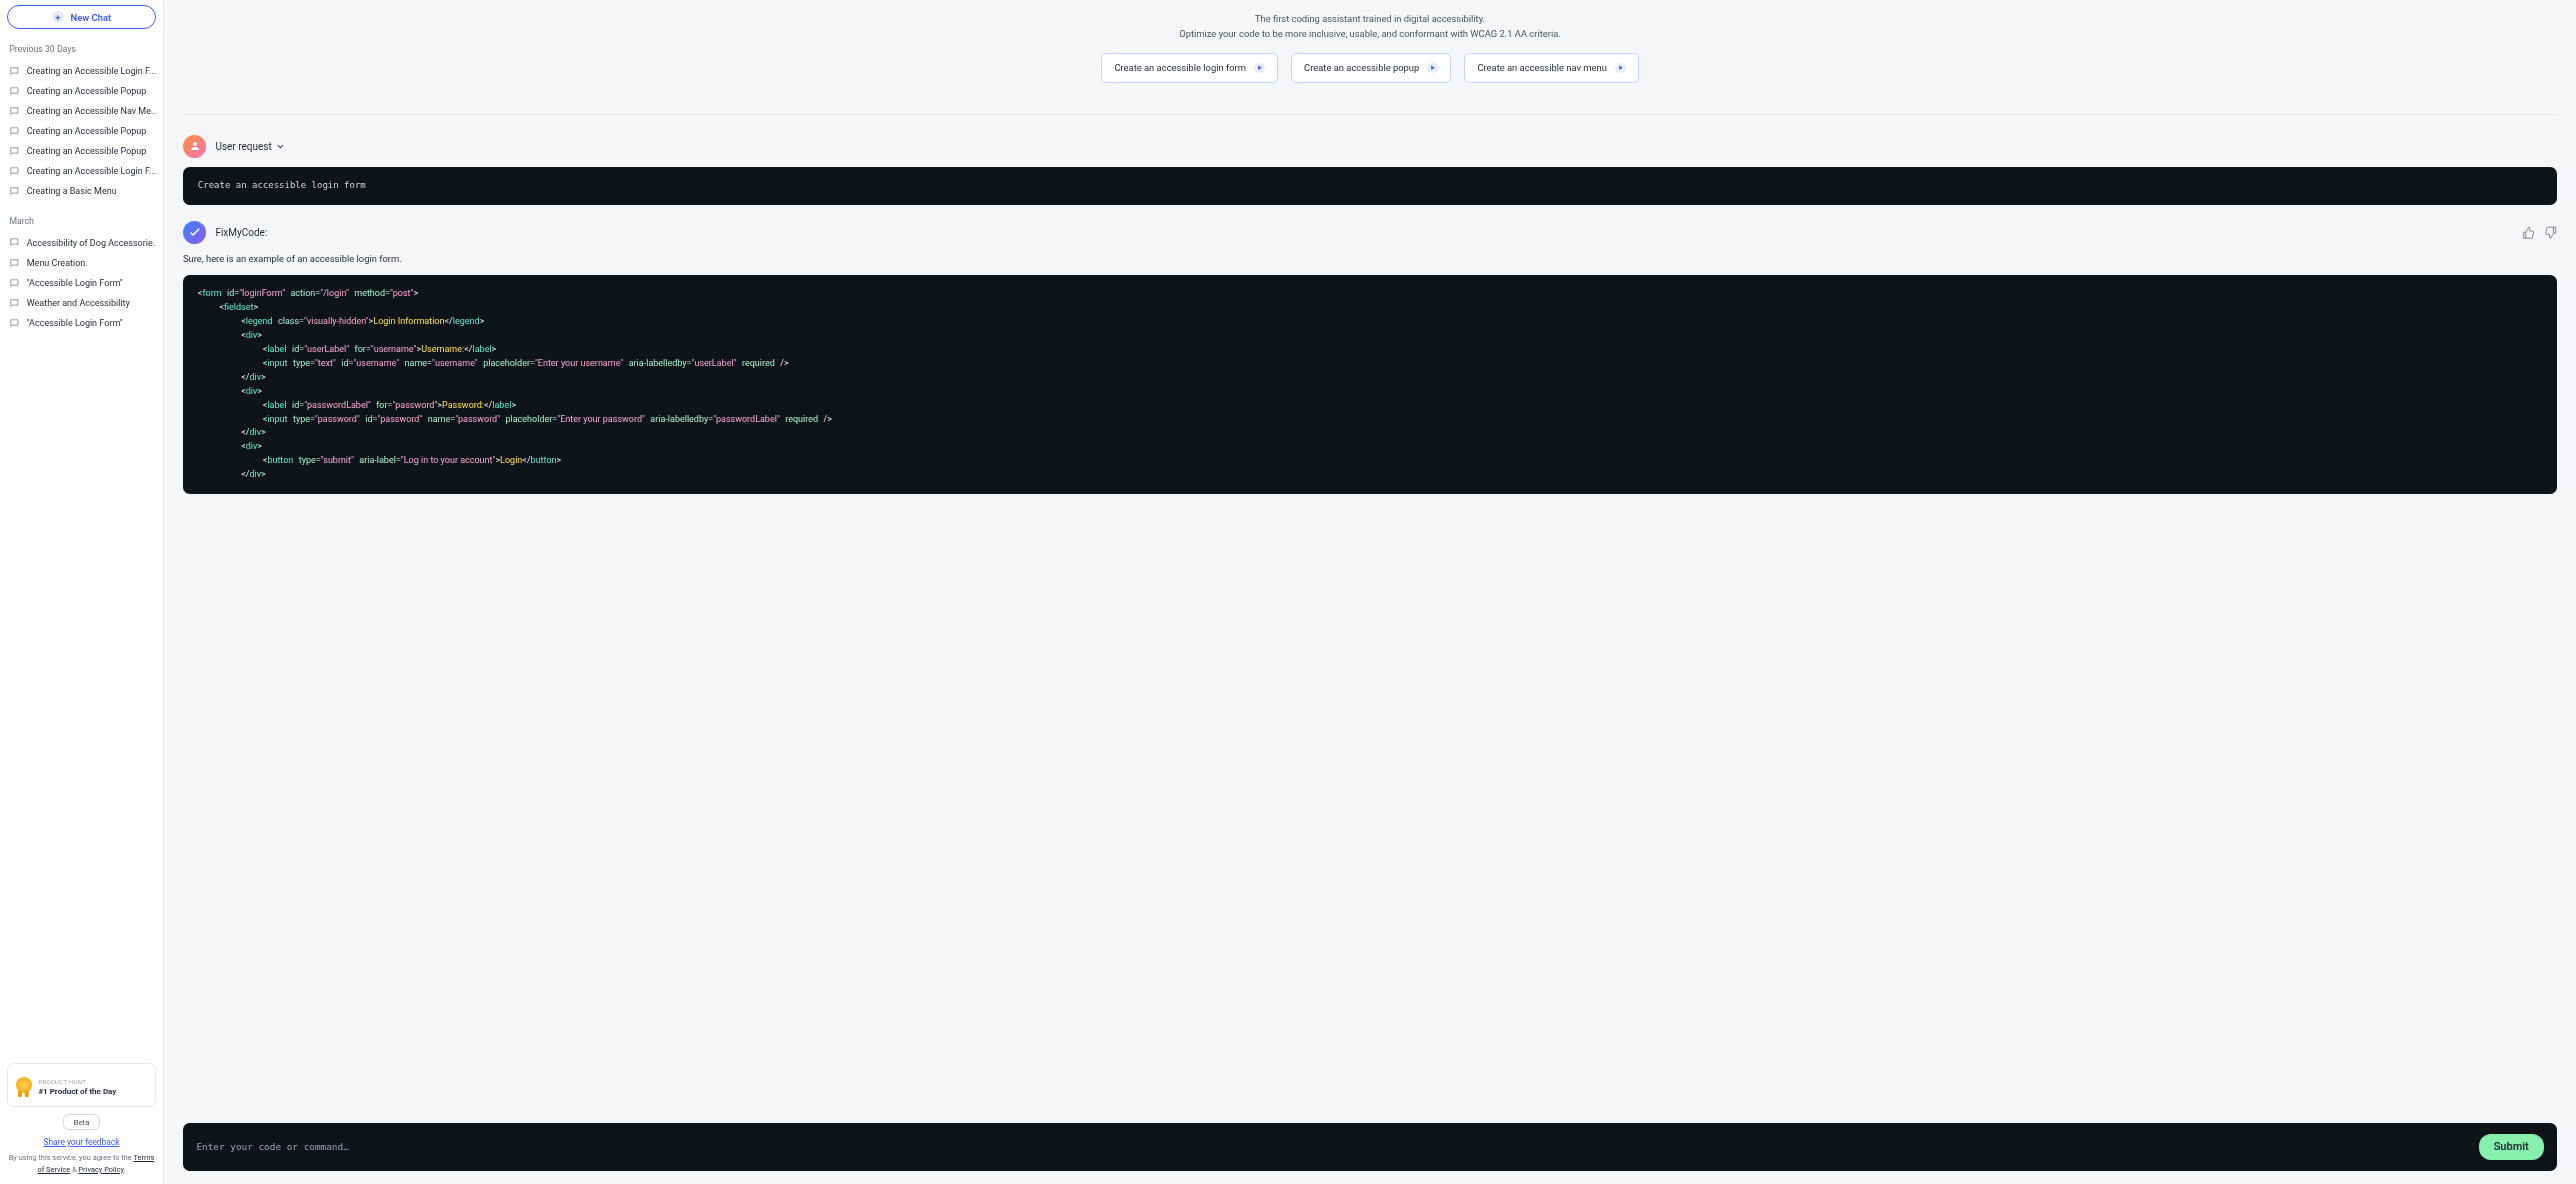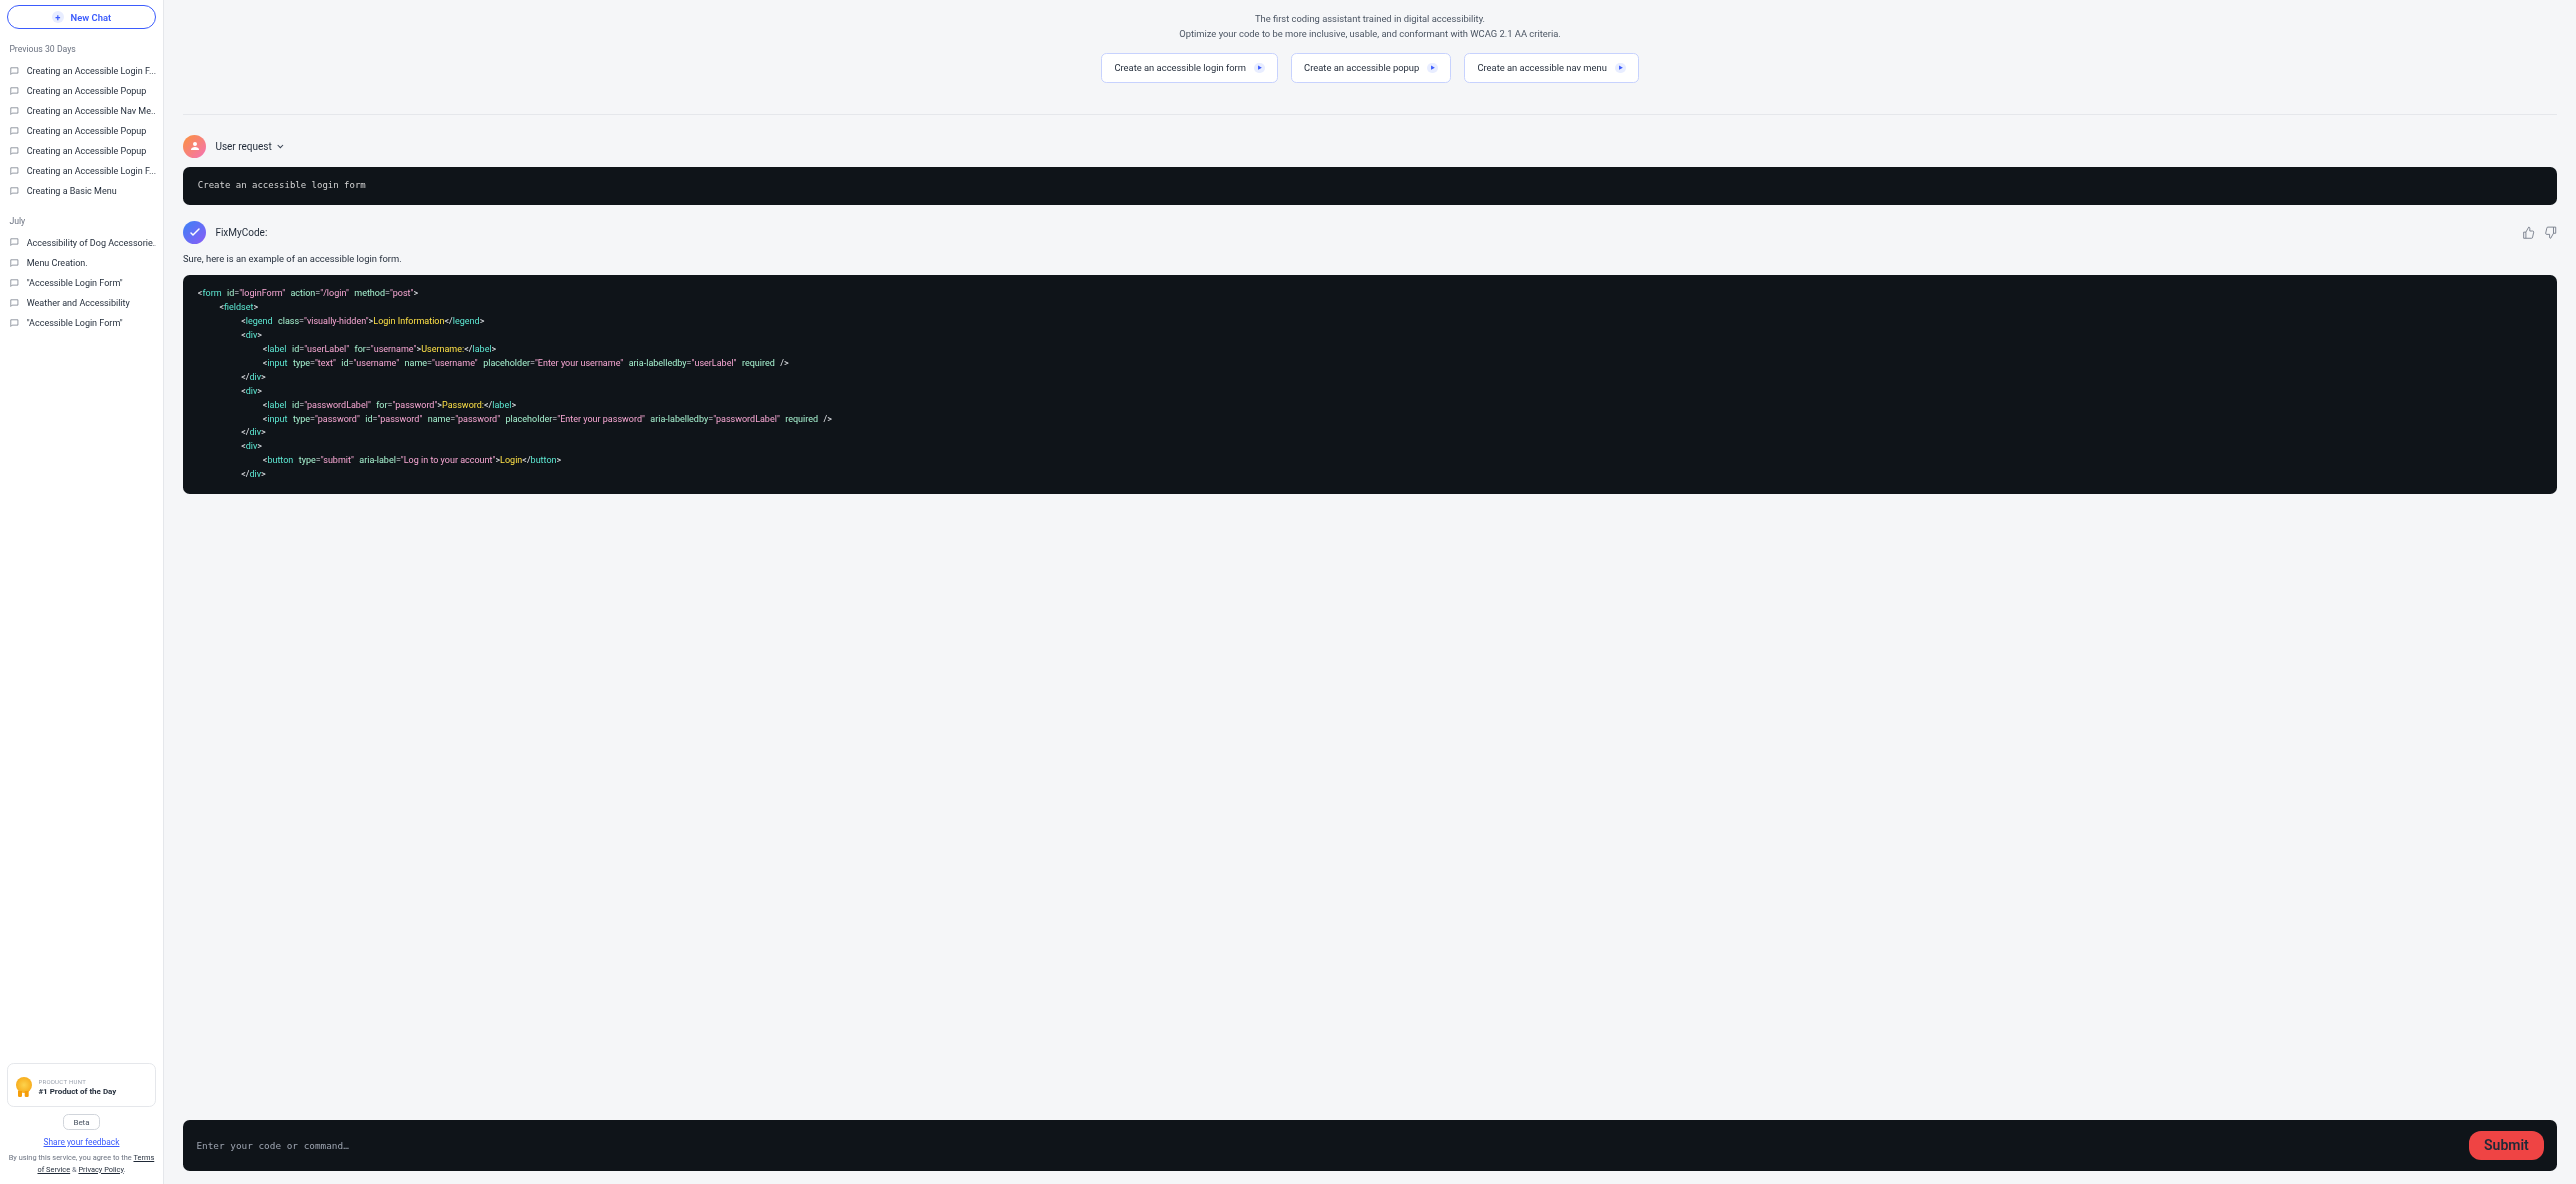--- a/index.html
+++ b/index.html
@@ -36,21 +36,21 @@
 .msg-label{font-size:10px;color:#1f2937;display:flex;align-items:center;gap:5.4px}
 .caret{width:6.7px;height:6.7px}
 .code-block{background:#0f1419;color:#d4d4d4;border-radius:6.7px;padding:12px 14.8px;font-family:"SF Mono",Consolas,monospace;font-size:9px;line-height:1.55;overflow-x:auto;white-space:pre}
 .response-header{display:flex;align-items:center;justify-content:space-between}
 .thumbs{display:flex;gap:8px}
 .thumb{width:13.4px;height:13.4px;color:#6b7280;cursor:pointer}
 .response-text{font-size:9.4px;color:#1f2937;margin:9.4px 0 10.7px}
 .input-bar{background:#0f1419;border-radius:6.7px;padding:10.7px 13.4px;display:flex;align-items:center;gap:10.7px;margin:13.4px 0}
 .input-bar input{flex:1;background:transparent;border:none;outline:none;color:#d4d4d4;font-family:"SF Mono",Consolas,monospace;font-size:9.4px}
 .input-bar input::placeholder{color:#9ca3af}
-.submit{background:#ef4444;color:#1f2937;border:none;border-radius:12px;padding:6.7px 14.8px;font-size:14px;font-weight:600;cursor:pointer}
+.submit{background:#86efac;color:#1f2937;border:none;border-radius:12px;padding:6.7px 14.8px;font-size:11px;font-weight:600;cursor:pointer}
 .tk{color:#5eead4}.at{color:#a7f3d0}.st{color:#f9a8d4}.pl{color:#e5e7eb}.fn{color:#fde047}
 .spacer{height:16px}
 </style>
 </head>
 <body>
 
 <aside class="sidebar">
   <button class="new-chat">
     <span class="plus">+</span>
     <span>New Chat</span>
@@ -95,21 +95,21 @@
           </svg>
           <span>Creating an Accessible Login F...</span>
         </div>
         <div class="item">
           <svg class="chat-icon" viewBox="0 0 24 24" fill="none" stroke="currentColor" stroke-width="1.6">
             <path d="M4 4h16v12H7l-3 3V4z"></path>
           </svg>
           <span>Creating a Basic Menu</span>
         </div>
       </div>
-    <div class="section-label">July</div>
+    <div class="section-label">March</div>
     <div id="june-list">
         <div class="item">
           <svg class="chat-icon" viewBox="0 0 24 24" fill="none" stroke="currentColor" stroke-width="1.6">
             <path d="M4 4h16v12H7l-3 3V4z"></path>
           </svg>
           <span>Accessibility of Dog Accessorie...</span>
         </div>
         <div class="item">
           <svg class="chat-icon" viewBox="0 0 24 24" fill="none" stroke="currentColor" stroke-width="1.6">
             <path d="M4 4h16v12H7l-3 3V4z"></path>

